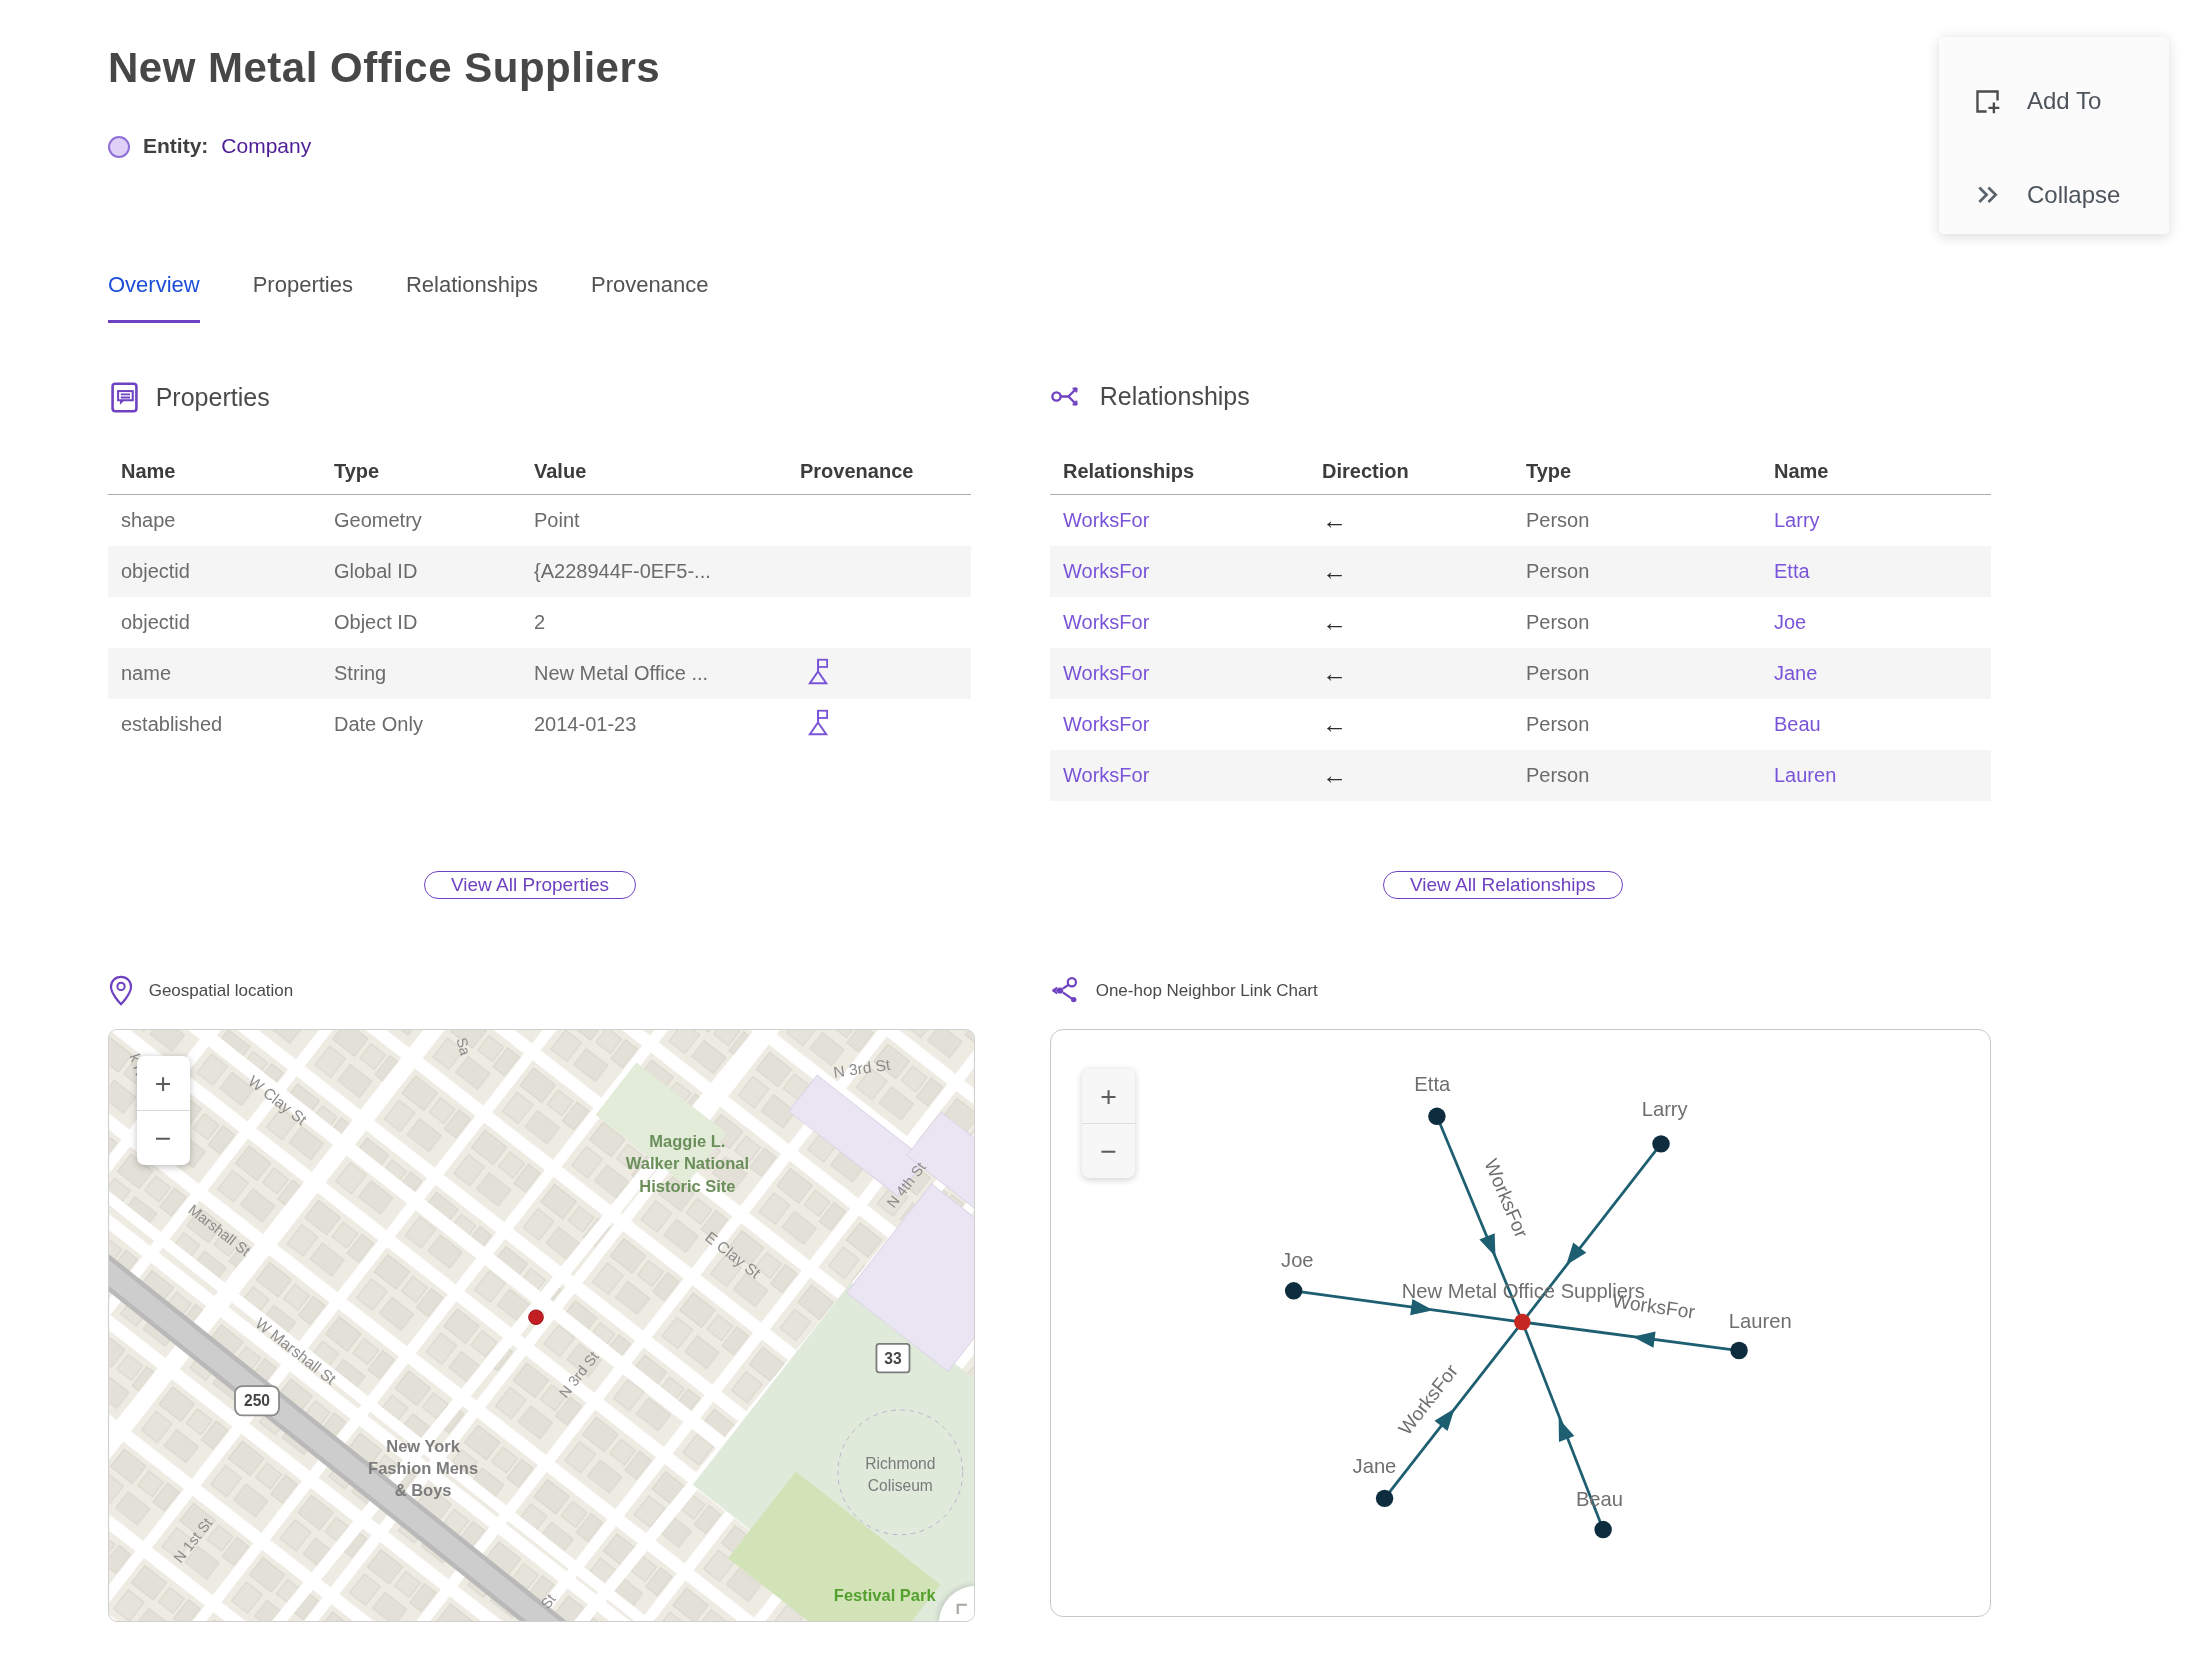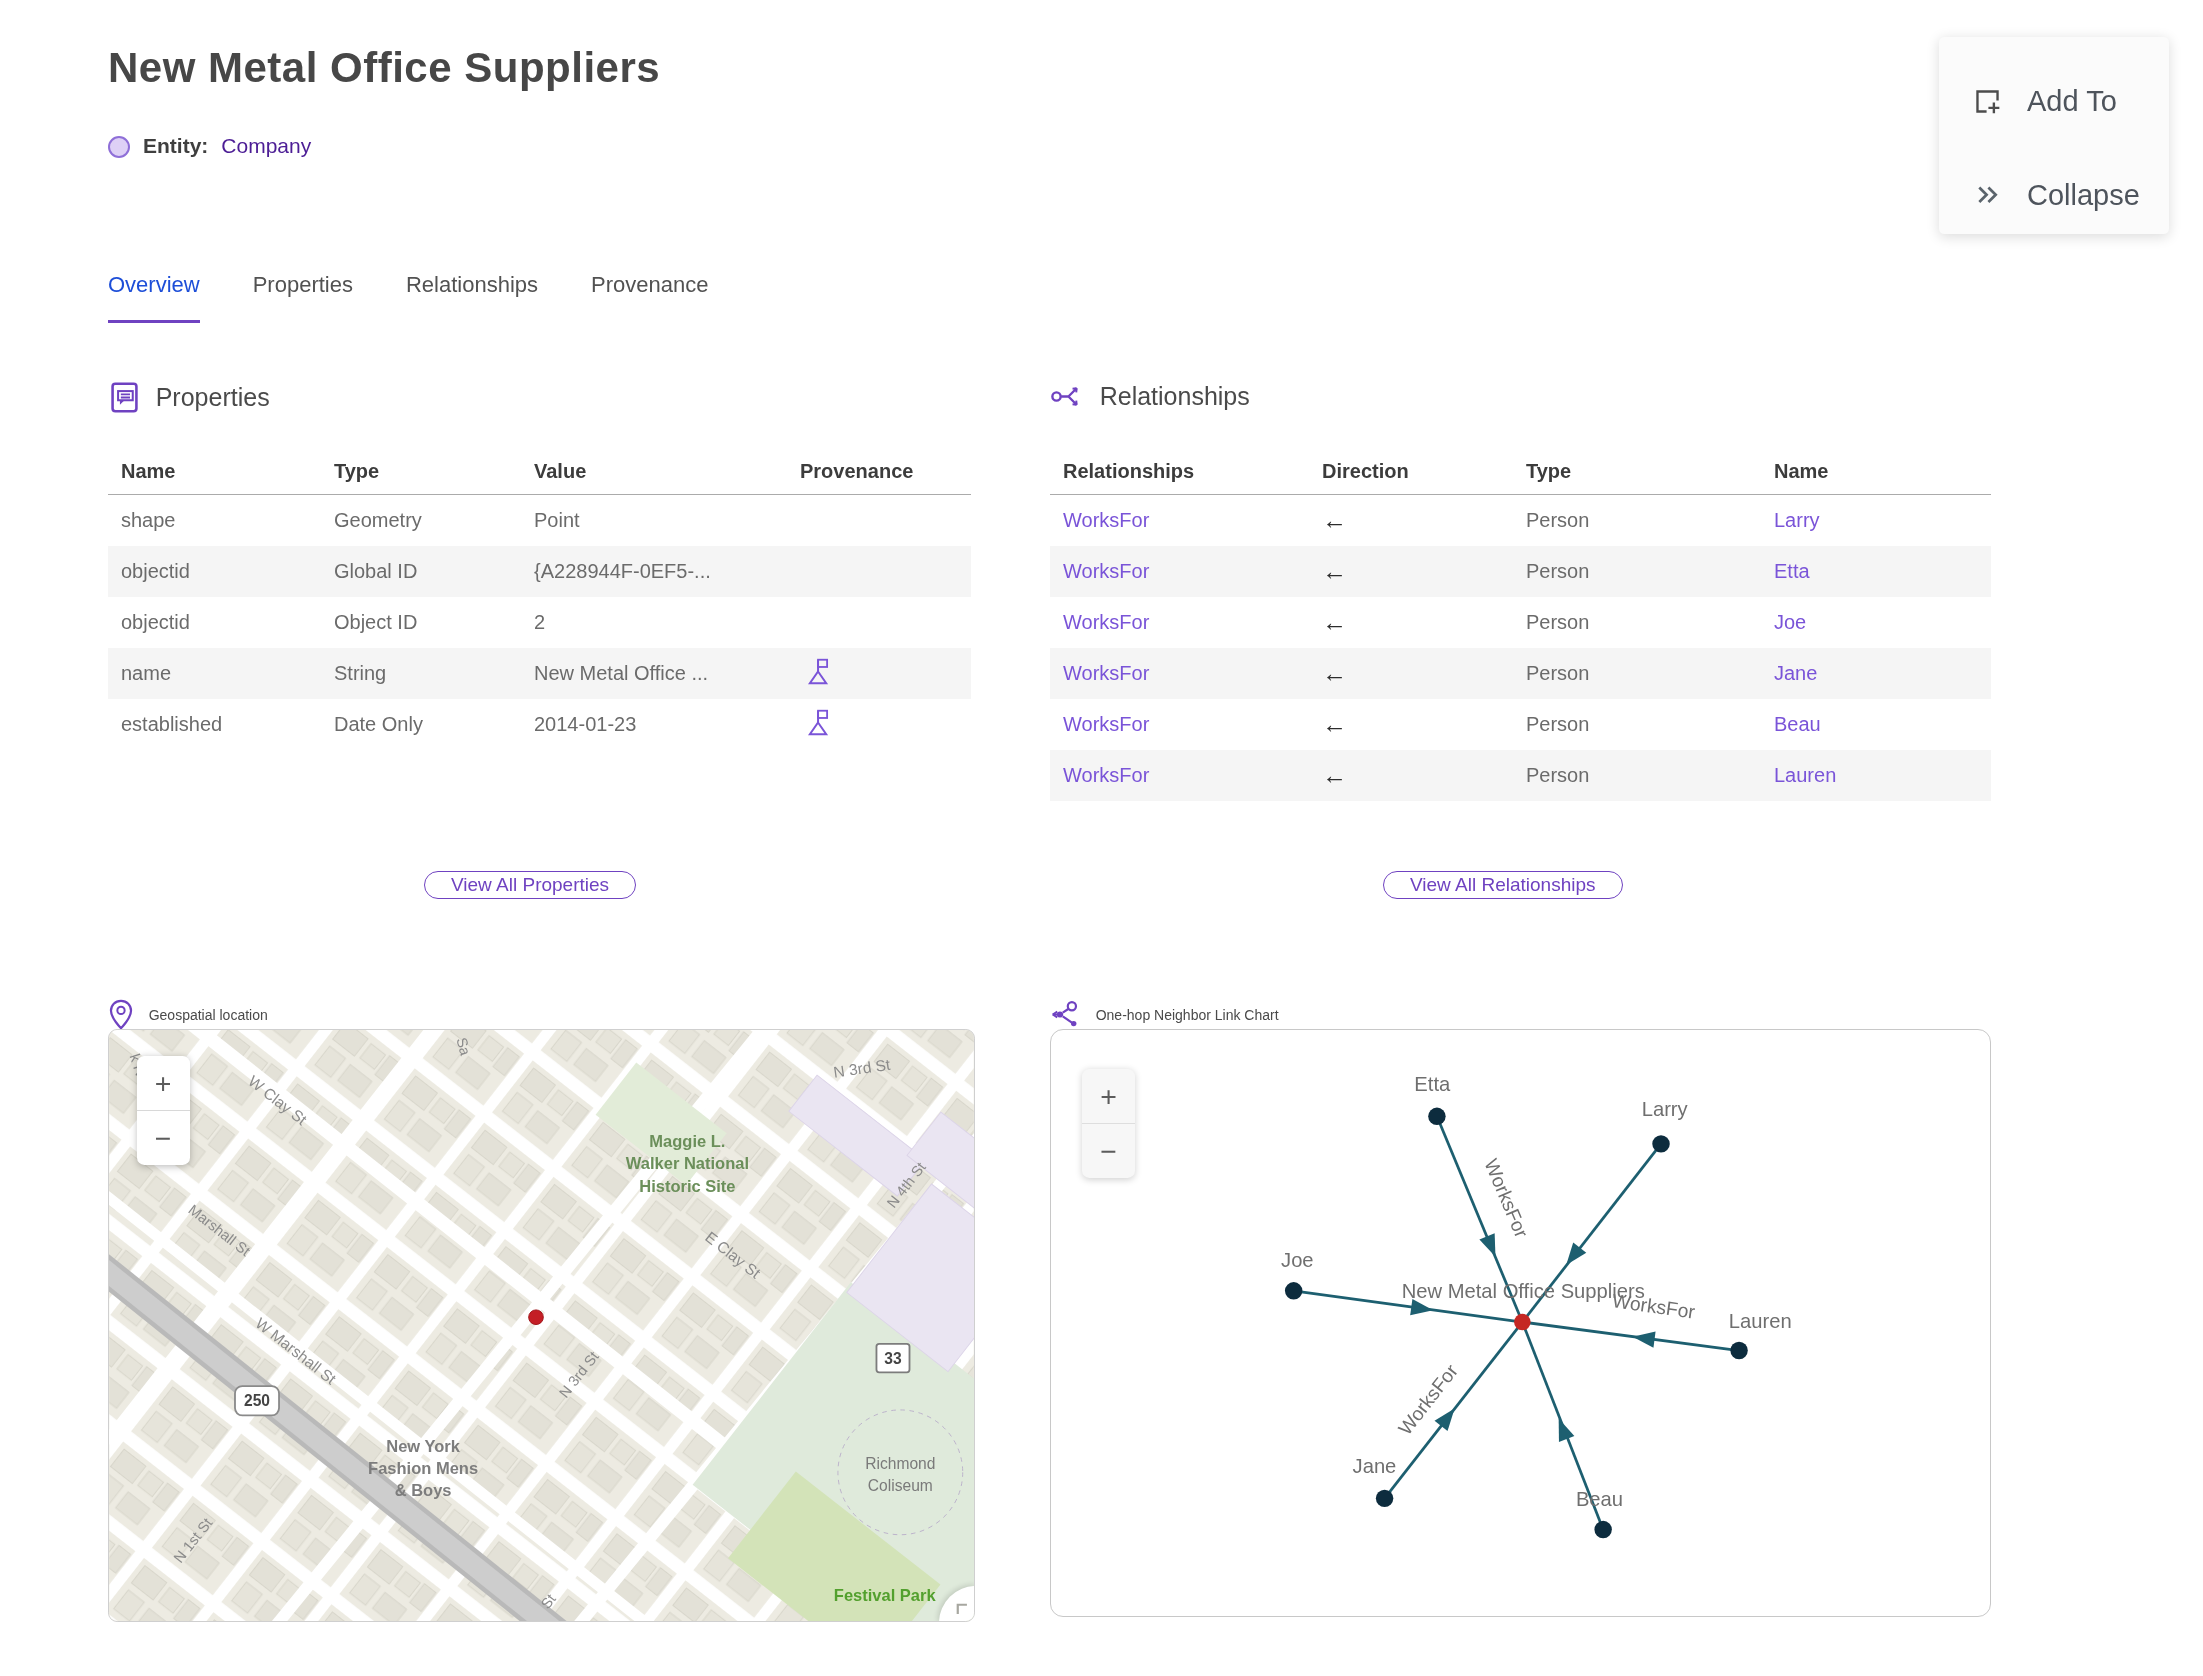--- a/index.html
+++ b/index.html
@@ -10,33 +10,33 @@
   .page-title{position:absolute;left:108px;top:44px;font-size:42px;font-weight:700;color:#474747;letter-spacing:0.5px;}
   .entity-row{position:absolute;left:108px;top:134px;display:flex;align-items:flex-end;gap:13px;font-size:21px;}
   .entity-dot{width:22px;height:22px;border-radius:50%;border:2.8px solid #8f6fd8;background:#ded0f6;box-sizing:border-box;}
   .entity-label{font-weight:700;color:#3f3f3f;}
   .entity-type{color:#4c1d95;}
 
   
   .action-panel{position:absolute;left:1939px;top:37px;width:230px;height:197px;background:#fbfbfb;
                 border-radius:5.5px;box-shadow:0 2.8px 13px rgba(0,0,0,.14);}
   .action-item{position:absolute;left:33px;display:flex;align-items:center;gap:24px;height:40px;
-               font-size:29px;color:#4e545c;cursor:pointer;background:none;border:none;padding:0;
+               font-size:24px;color:#4e545c;cursor:pointer;background:none;border:none;padding:0;
                font-family:"Liberation Sans",sans-serif;justify-content:center;}
   .action-item.add{top:44px;}
   .action-item.collapse{top:138px;}
 
   
   .tabs{position:absolute;left:108px;top:272px;display:flex;gap:53px;font-size:22px;color:#525252;}
   .tab{padding-bottom:22px;cursor:pointer;border-bottom:3.7px solid transparent;}
   .tab.active{color:#1d4ed8;border-bottom-color:#6f42c1;}
 
   
   .section-head{position:absolute;display:flex;align-items:center;gap:14.7px;font-size:25px;color:#4a4a4a;}
-  .section-head.small{font-size:14px;margin-top:24px;}
+  .section-head.small{font-size:17px;}
   .sh-icon{flex:0 0 auto;display:flex;}
 
   
   .ptable{position:absolute;left:108px;top:448px;width:863px;font-size:20px;}
   .rtable{position:absolute;left:1050px;top:448px;width:941px;font-size:20px;}
   .thead{display:grid;align-items:center;height:46px;font-weight:700;color:#3c3c3c;
          border-bottom:0.9px solid #ababab;}
   .ptable .thead,.ptable .trow{grid-template-columns:213px 200px 266px 184px;}
   .rtable .thead,.rtable .trow{grid-template-columns:259px 204px 248px 230px;}
   .trow{display:grid;align-items:center;height:51px;color:#6b6b6b;}

